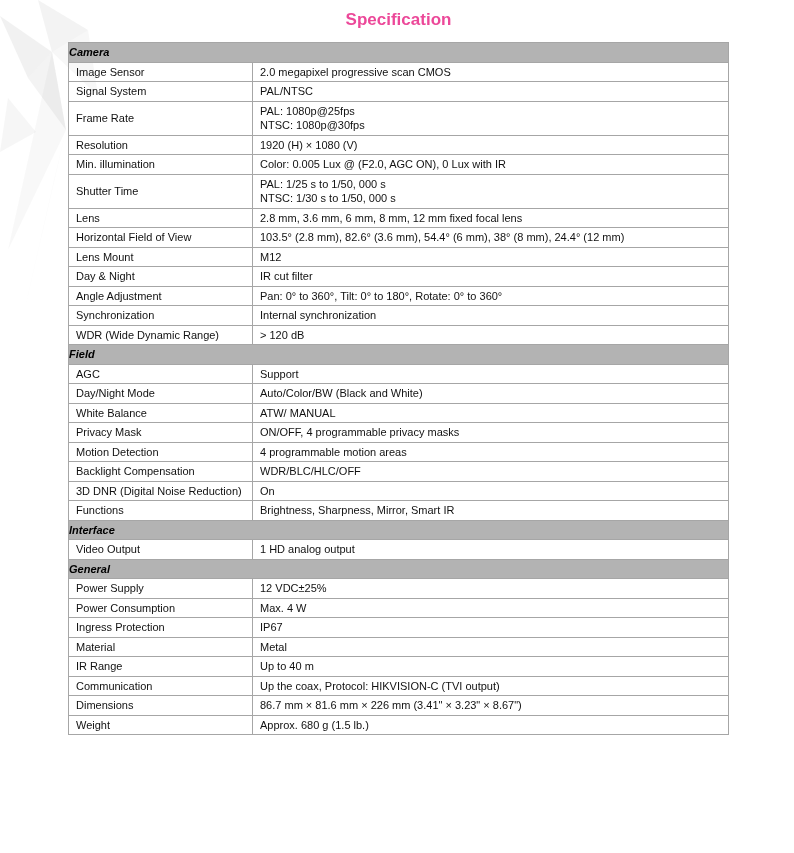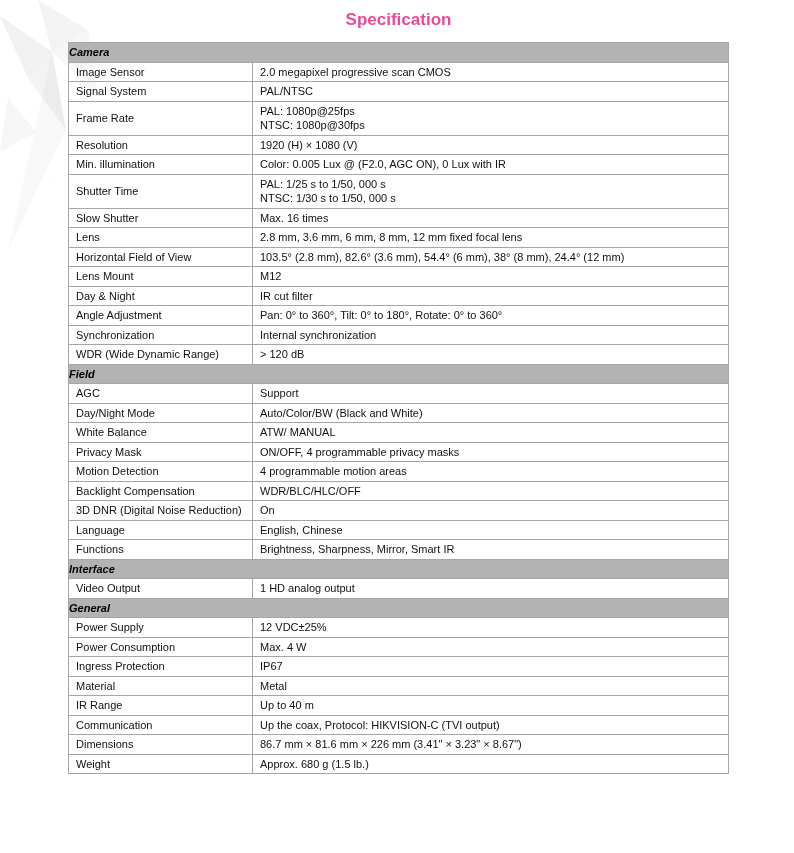--- a/index.html
+++ b/index.html
@@ -110,24 +110,20 @@
       <tr>
         <td class="label">Min. illumination</td>
         <td class="value">Color: 0.005 Lux @ (F2.0, AGC ON), 0 Lux with IR</td>
       </tr>
       <tr>
         <td class="label">Shutter Time</td>
         <td class="value">PAL: 1/25 s to 1/50, 000 s
 NTSC: 1/30 s to 1/50, 000 s</td>
       </tr>
       <tr>
-        <td class="label">Slow Shutter</td>
-        <td class="value">Max. 16 times</td>
-      </tr>
-      <tr>
         <td class="label">Lens</td>
         <td class="value">2.8 mm, 3.6 mm, 6 mm, 8 mm, 12 mm fixed focal lens</td>
       </tr>
       <tr>
         <td class="label">Horizontal Field of View</td>
         <td class="value">103.5° (2.8 mm), 82.6° (3.6 mm), 54.4° (6 mm), 38° (8 mm), 24.4° (12 mm)</td>
       </tr>
       <tr>
         <td class="label">Lens Mount</td>
         <td class="value">M12</td>
@@ -172,24 +168,20 @@
         <td class="label">Motion Detection</td>
         <td class="value">4 programmable motion areas</td>
       </tr>
       <tr>
         <td class="label">Backlight Compensation</td>
         <td class="value">WDR/BLC/HLC/OFF</td>
       </tr>
       <tr>
         <td class="label">3D DNR (Digital Noise Reduction)</td>
         <td class="value">On</td>
-      </tr>
-      <tr>
-        <td class="label">Language</td>
-        <td class="value">English, Chinese</td>
       </tr>
       <tr>
         <td class="label">Functions</td>
         <td class="value">Brightness, Sharpness, Mirror, Smart IR</td>
       </tr>
 
       <tr class="section">
         <td colspan="2">Interface</td>
       </tr>
       <tr>

